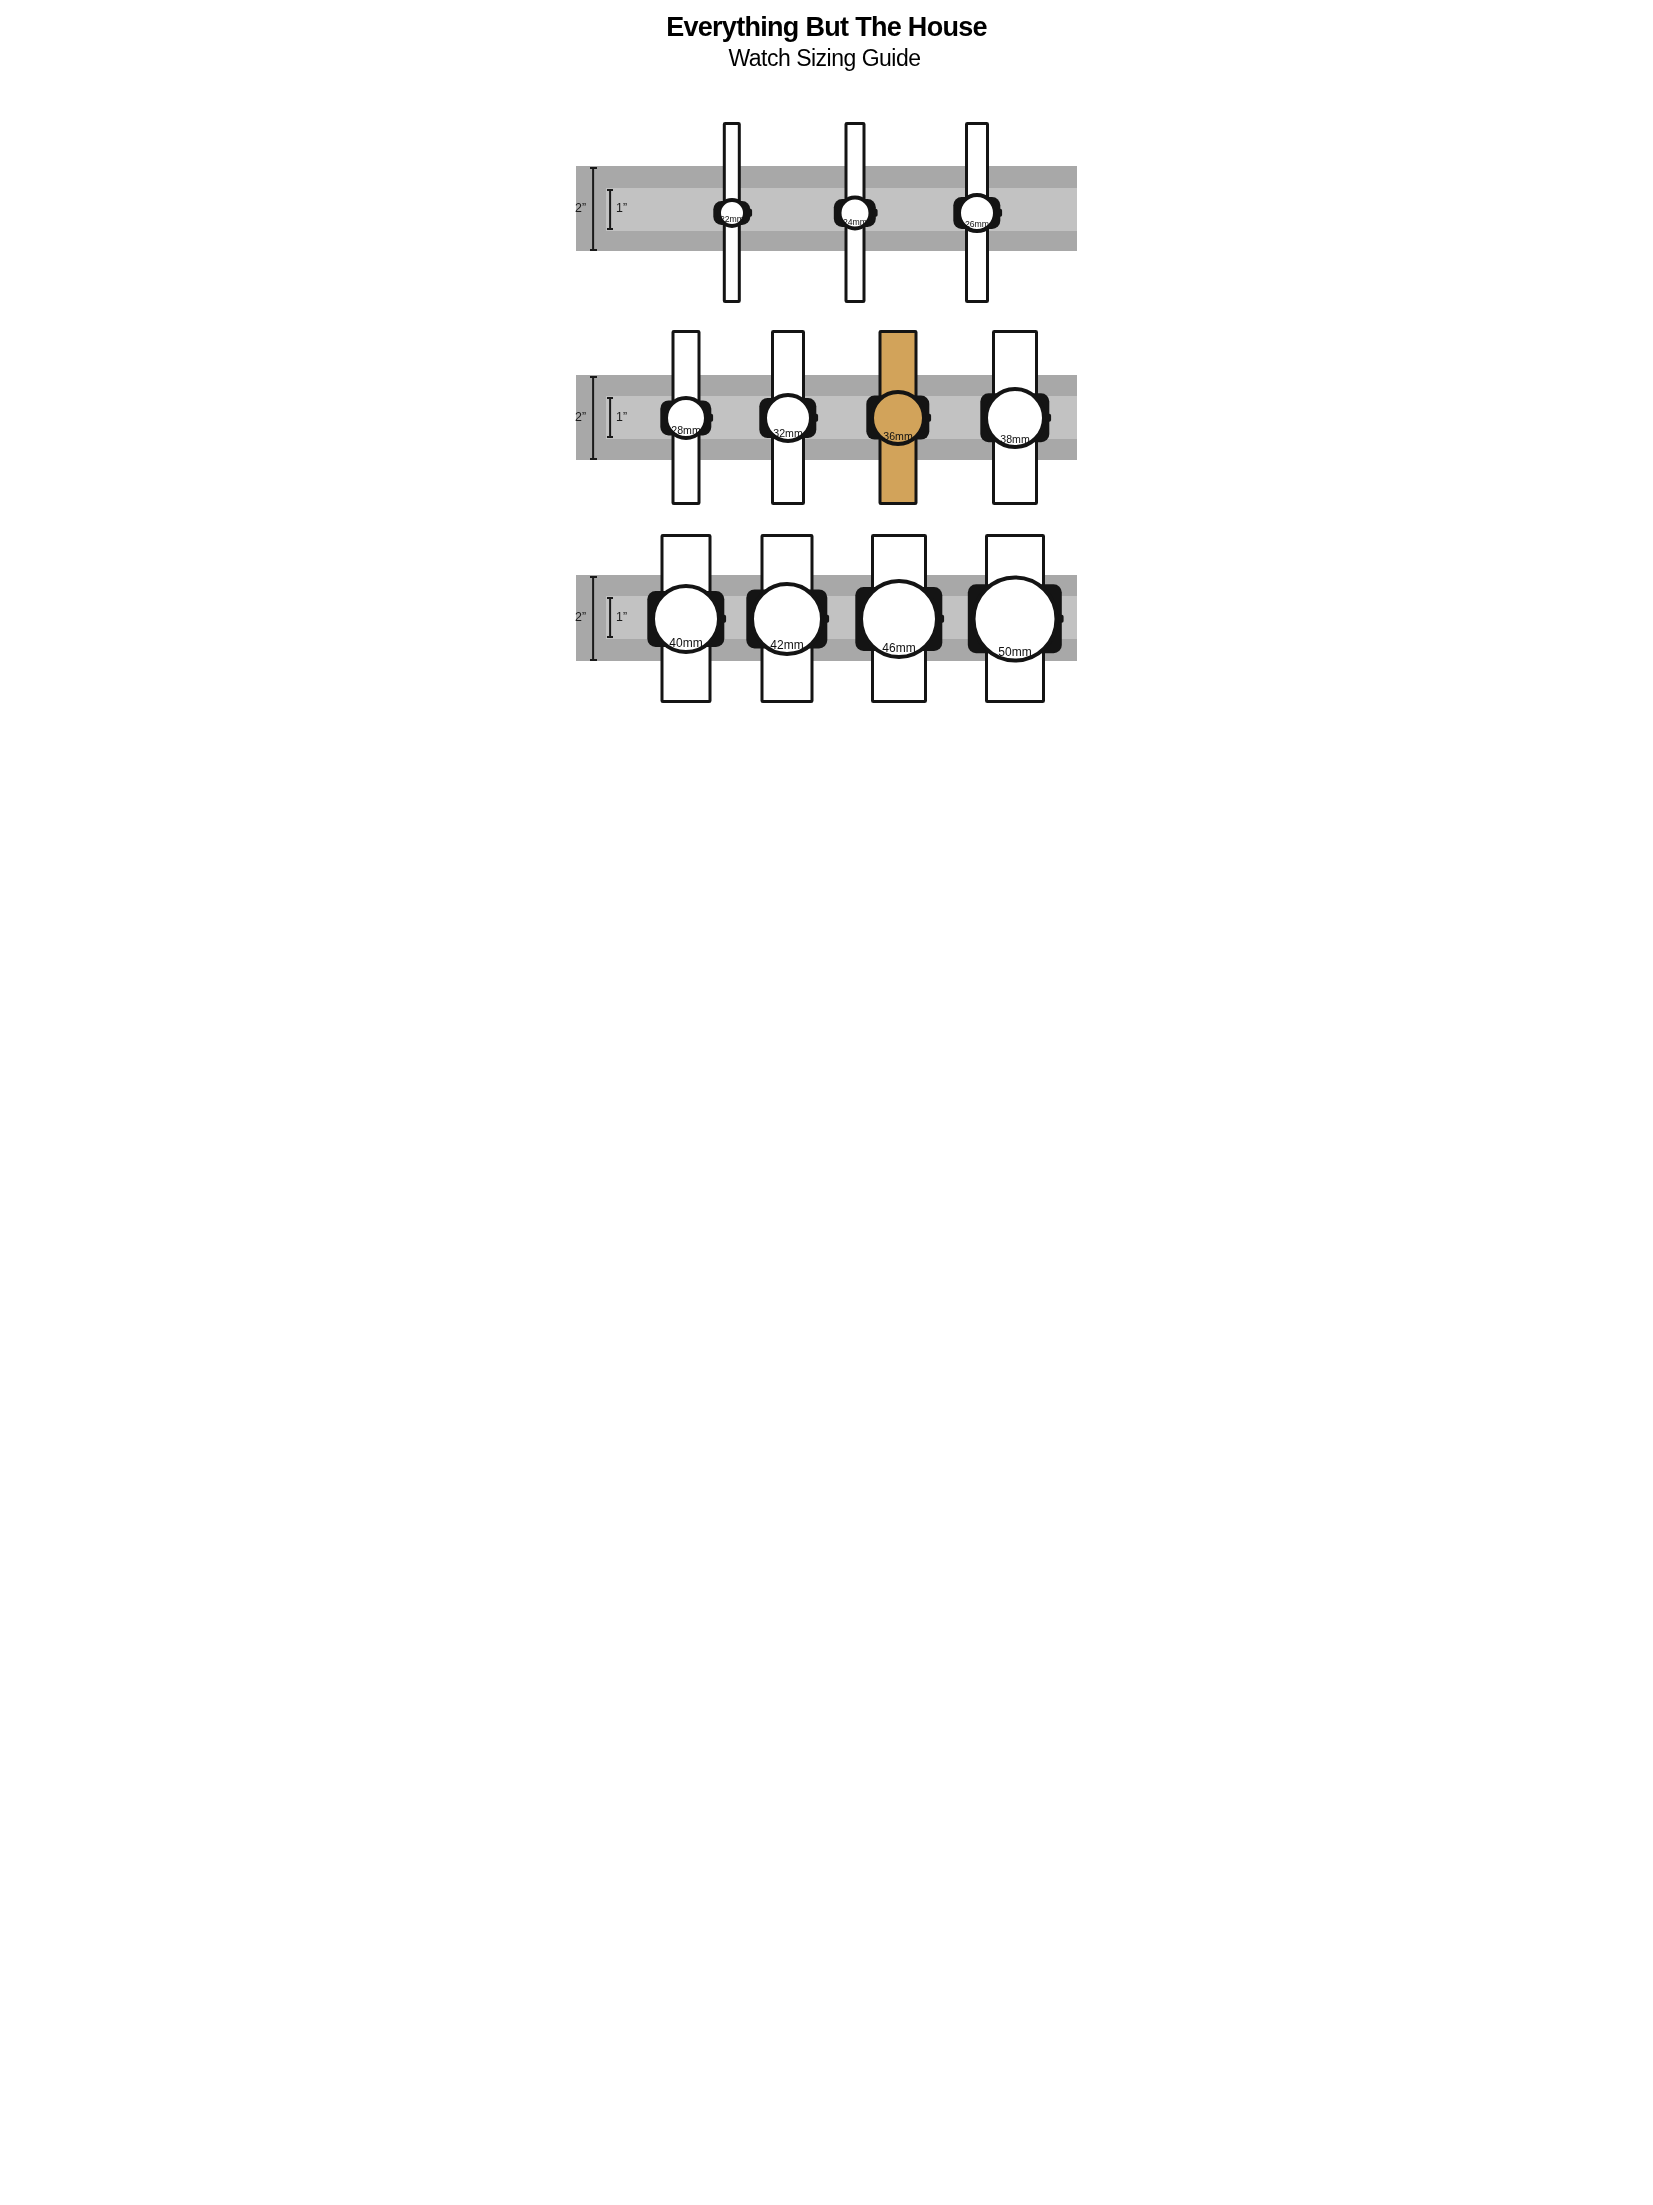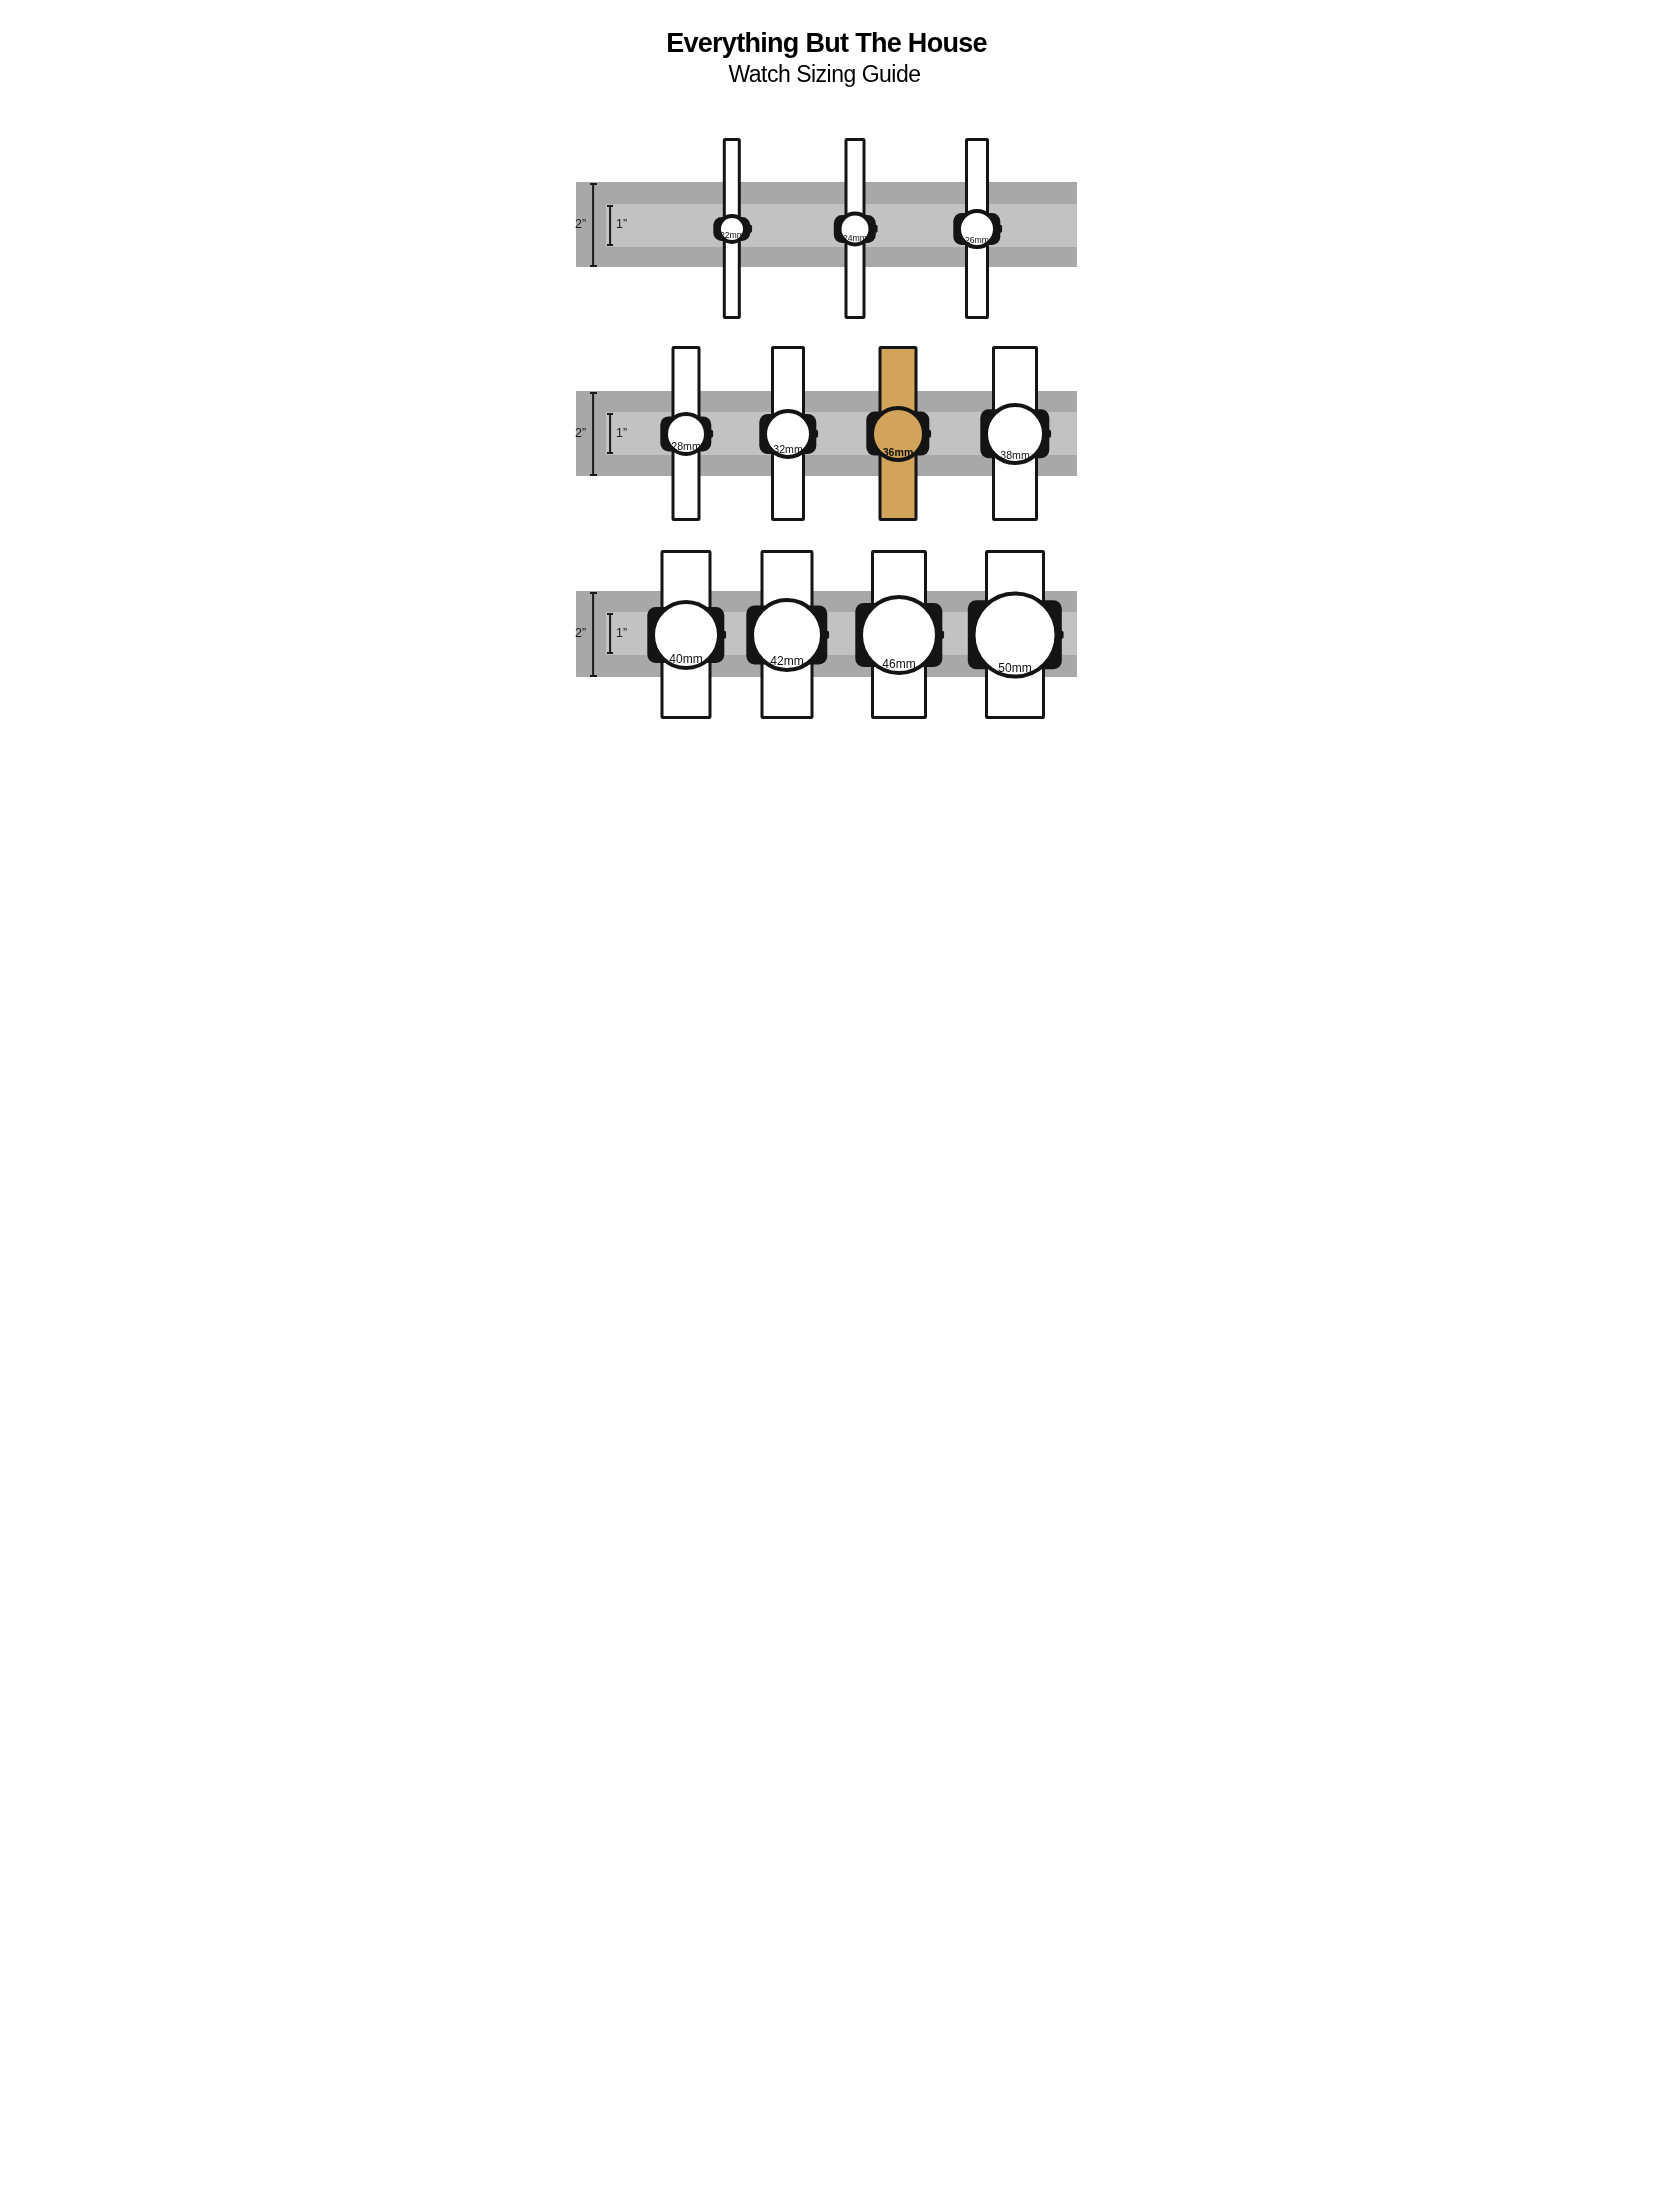--- a/index.html
+++ b/index.html
@@ -2,21 +2,21 @@
 <html style="--background: #ffffff; --band-outer: #a8a8a8; --band-inner: #c2c2c2; --outline: #141414; --highlight: #d2a35a;font-size:7.4px"><head>
 <meta charset="utf-8">
 <style>
   * { margin:0; padding:0; box-sizing:border-box; }
   html,body { background:#ffffff; }
   body { font-family:"Liberation Sans", sans-serif; color:#000; }
 
   .canvas {
     position:relative;
     width:529px; height:706px;
-    margin:16px auto;
+    margin:0 auto;
     background:var(--background,#fff);
     overflow:hidden;
   }
 
   
   .title-main {
     position:absolute; top:12px; left:0; right:0;
     text-align:center;
     font-size:27px; font-weight:800; letter-spacing:-0.7px;
     color:#000;
@@ -81,21 +81,21 @@
     background:#fff;
     border:4.1px solid var(--outline,#111);
     border-radius:50%;
     display:flex; align-items:flex-end; justify-content:center;
   }
   .watch .size-label {
     font-size:var(--label-size,10px);
     color:#111; white-space:nowrap;
   }
   .watch.highlighted .strap,
-  .watch.highlighted .case { background:var(--highlight,#d0a055);font-weight:bold; }
+  .watch.highlighted .case { background:var(--highlight,#d0a055); }
 </style>
 </head>
 <body>
 
 <div class="canvas">
 
   <div class="title-main">Everything But The House</div>
   <div class="title-sub">Watch Sizing Guide</div>
 
   <div class="band-outer" style="top:166px; height:85px;"></div>

